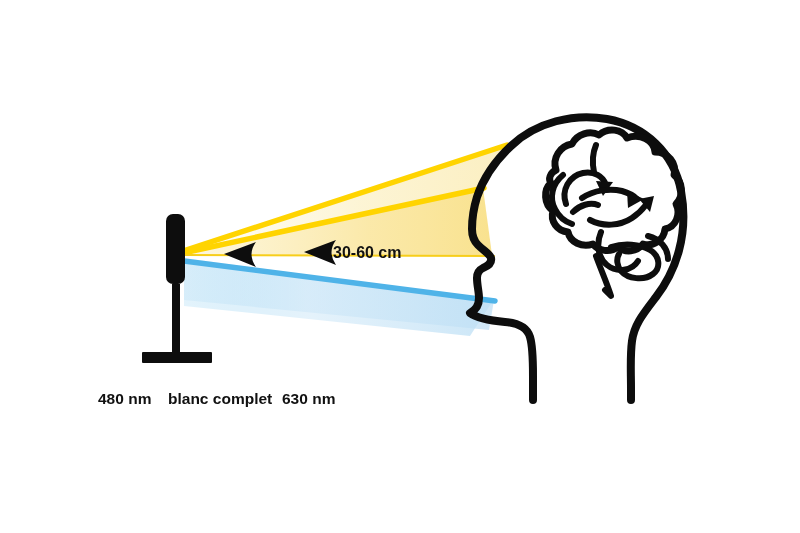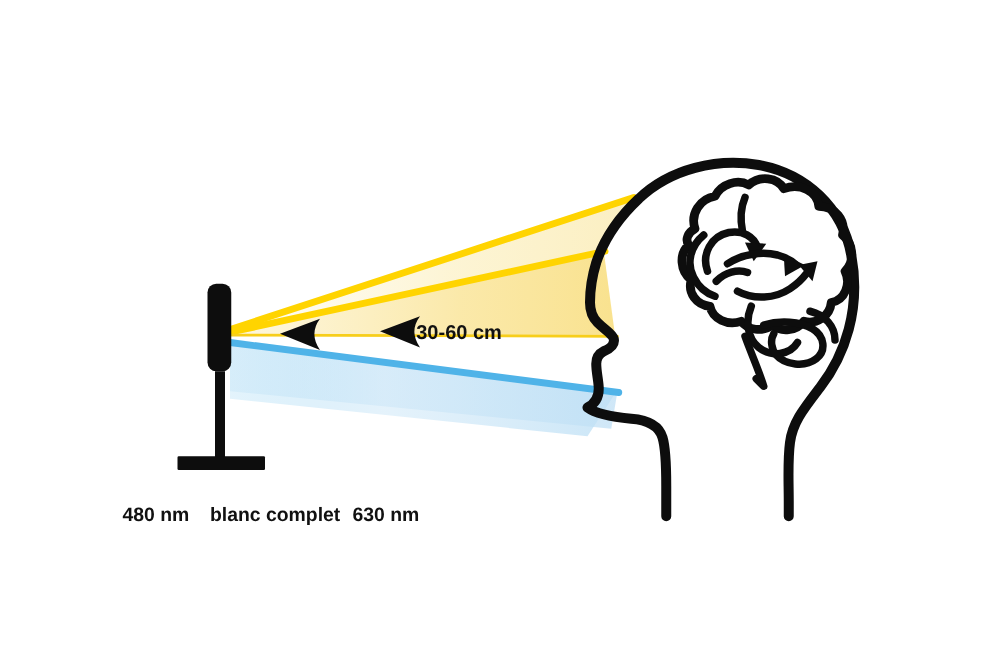--- a/index.html
+++ b/index.html
@@ -11,21 +11,20 @@
     width: 800px;
     height: 533px;
     font-family: "Liberation Sans", sans-serif;
     overflow: hidden;
   }
   #diagram-root {
     position: relative;
     width: 800px;
     height: 510px;
     background: #ffffff;
-    margin-top: 13px;
   }
   #scene {
     display: block;
     width: 800px;
     height: 533px;
   }
   .label-text {
     font-family: "Liberation Sans", sans-serif;
     font-weight: bold;
     fill: #111111;

